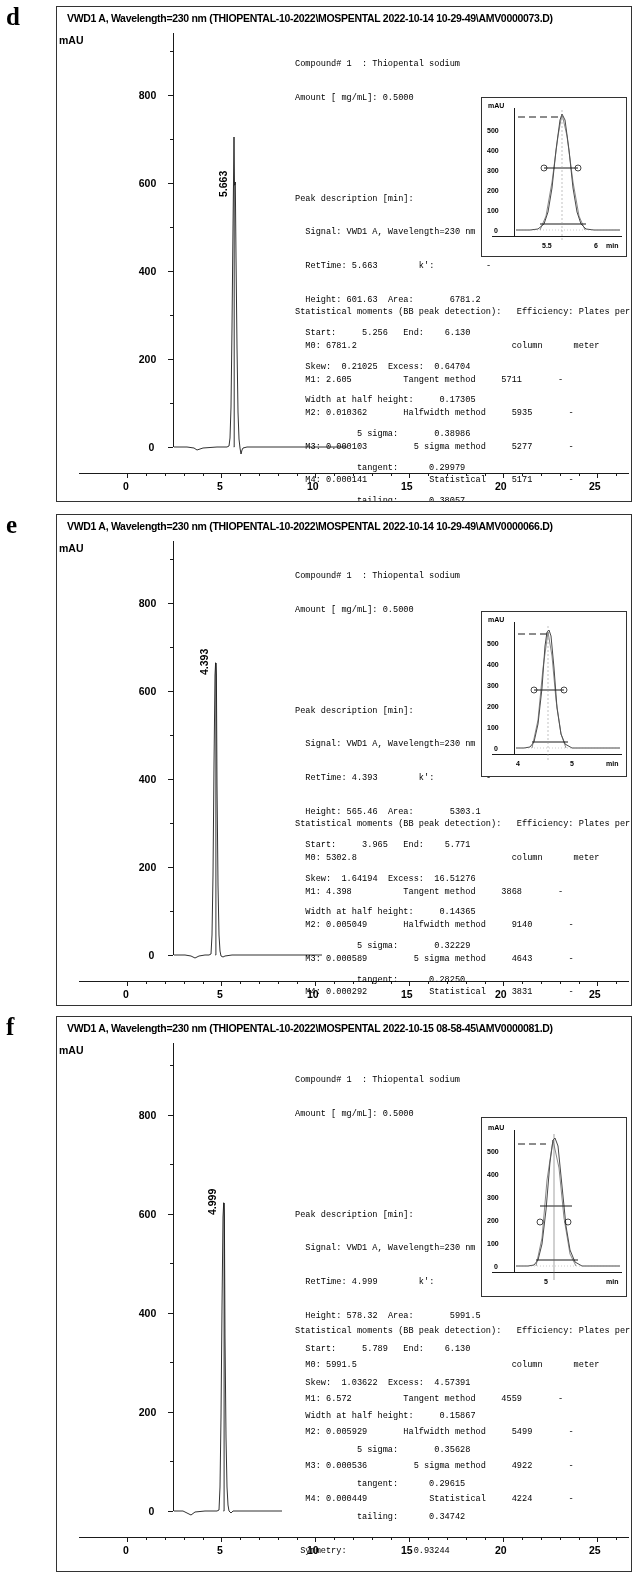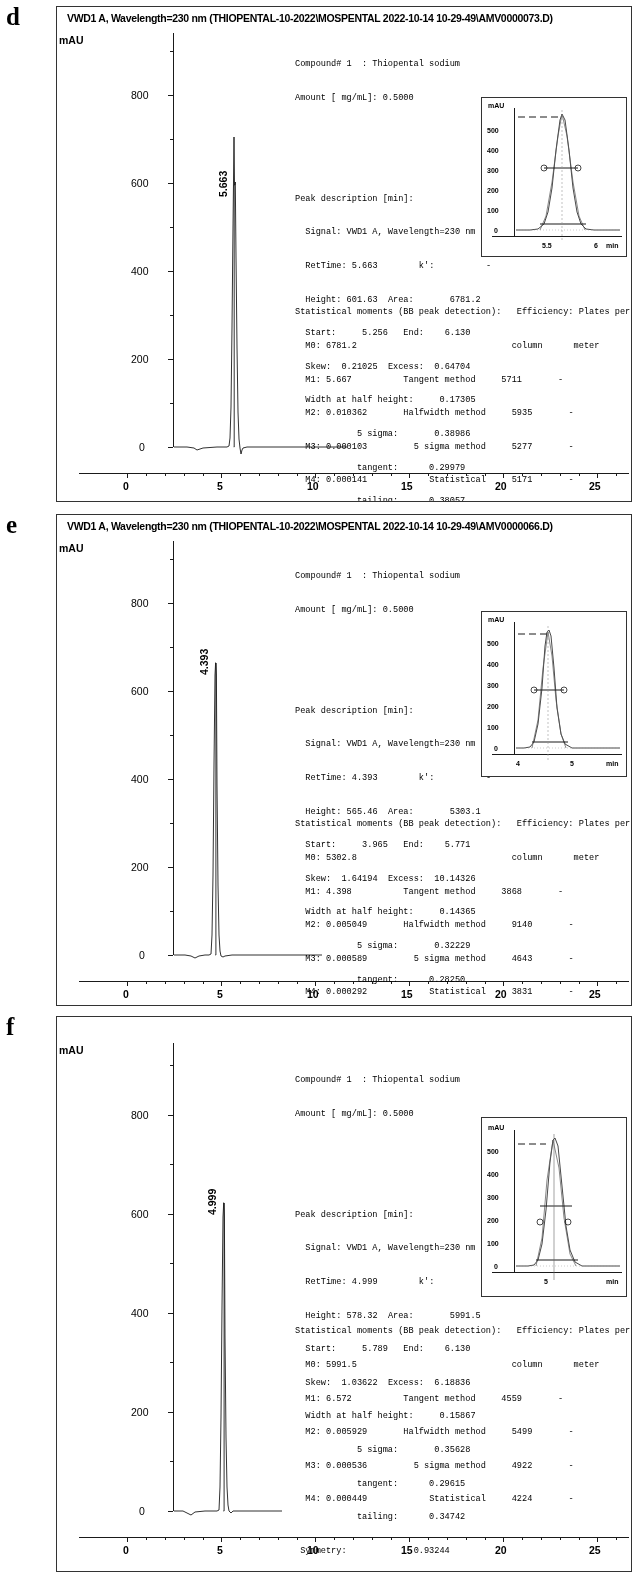--- a/index.html
+++ b/index.html
@@ -72,22 +72,22 @@
   .tick-v.minor { width: 3px; }
   .tick-h {
     position: absolute;
     width: 1px; height: 5px;
     background: #1a1a1a;
   }
   .tick-h.minor { height: 3px; }
   .ytick-label {
     position: absolute;
     font-size: 10.5px;
-    font-weight: 400;
-    text-align: left;
+    font-weight: 700;
+    text-align: center;
     color:#000;
     white-space: nowrap;
   }
   .xtick-label {
     position: absolute;
     font-size: 10.5px;
     font-weight: 700;
     color:#000;
     white-space: nowrap;
   }
@@ -224,21 +224,21 @@
       
       
       
       
       
     </div>
 
     <div class="report" style="left:238px; top:278px;">
       <div class="row"><span>Statistical moments (BB peak detection):</span>   <span>Efficiency: Plates per ..</span></div>
       <div class="row">  <span>M0:</span> <span>6781.2</span>                              <span>column</span>      <span>meter</span></div>
-      <div class="row">  <span>M1:</span> <span>5.667</span>          <span>Tangent method</span>     <span>5711</span>       <span>-</span></div>
+      <div class="row">  <span>M1:</span> <span>2.605</span>          <span>Tangent method</span>     <span>5711</span>       <span>-</span></div>
       <div class="row">  <span>M2:</span> <span>0.010362</span>       <span>Halfwidth method</span>     <span>5935</span>       <span>-</span></div>
       <div class="row">  <span>M3:</span> <span>0.000103</span>         <span>5 sigma method</span>     <span>5277</span>       <span>-</span></div>
       <div class="row">  <span>M4:</span> <span>0.000141</span>            <span>Statistical</span>     <span>5171</span>       <span>-</span></div>
     </div>
 
     <div class="inset" style="left:424px; top:90px; width:146px; height:160px;">
       <div class="ins-lab" style="left:6px; top:4px;">mAU</div>
       <div class="ins-ax" style="left:32px; top:10px; width:1px; height:128px;"></div>
       <div class="ins-ax" style="left:10px; top:138px; width:130px; height:1px;"></div>
       <div class="ins-lab" style="left:12px; top:129px;">0</div>
@@ -339,21 +339,21 @@
     <div class="report" style="left:238px; top:34px;">
       <div class="row"><span>Compound# 1  : Thiopental sodium</span></div>
       <div class="row"><span>Amount [ mg/mL]: 0.5000</span></div>
       <div class="row">&nbsp;</div>
       <div class="row">&nbsp;</div>
       <div class="row"><span>Peak description [min]:</span></div>
       <div class="row">  <span>Signal: VWD1 A, Wavelength=230 nm</span></div>
       <div class="row">  <span>RetTime:</span> <span>4.393</span>        <span>k':</span>          <span>-</span></div>
       <div class="row">  <span>Height:</span> <span>565.46</span>  <span>Area:</span>       <span>5303.1</span></div>
       <div class="row">  <span>Start:</span>     <span>3.965</span>   <span>End:</span>    <span>5.771</span></div>
-      <div class="row">  <span>Skew:</span>  <span>1.64194</span>  <span>Excess:</span>  <span>10.14326</span></div>
+      <div class="row">  <span>Skew:</span>  <span>1.64194</span>  <span>Excess:</span>  <span>16.51276</span></div>
       <div class="row">  <span>Width at half height:</span>     <span>0.14365</span></div>
       <div class="row">            <span>5 sigma:</span>       <span>0.32229</span></div>
       <div class="row">            <span>tangent:</span>      <span>0.28250</span></div>
       
       
       
       
       
       
     </div>
@@ -391,20 +391,21 @@
         <line x1="66" y1="14" x2="66" y2="148" stroke="#999" stroke-width="0.6" stroke-dasharray="2,2"></line>
         <line x1="34" y1="136" x2="138" y2="136" stroke="#999" stroke-width="0.5" stroke-dasharray="1,2"></line>
       </svg>
     </div>
   </div>
 </section>
 
 <section class="panel" id="panel-f">
   <div class="panel-letter">f</div>
   <div class="frame">
+    <div class="chart-title">VWD1 A, Wavelength=230 nm (THIOPENTAL-10-2022\MOSPENTAL 2022-10-15 08-58-45\AMV0000081.D)</div>
 
     <div class="yaxis-label" style="left:2px; top:27px;">mAU</div>
 
     <div class="axis-line-v" style="left:116px; top:26px; height:468px;"></div>
     <div class="axis-line-h" style="left:22px; top:520px; width:550px;"></div>
 
     <div class="tick-v" style="left:111px; top:494px;"></div>
     <div class="ytick-label" style="left:82px; top:488px; width:25px;">0</div>
     <div class="tick-v" style="left:111px; top:395px;"></div>
     <div class="ytick-label" style="left:74px; top:389px; width:33px;">200</div>
@@ -468,21 +469,21 @@
     <div class="report" style="left:238px; top:36px;">
       <div class="row"><span>Compound# 1  : Thiopental sodium</span></div>
       <div class="row"><span>Amount [ mg/mL]: 0.5000</span></div>
       <div class="row">&nbsp;</div>
       <div class="row">&nbsp;</div>
       <div class="row"><span>Peak description [min]:</span></div>
       <div class="row">  <span>Signal: VWD1 A, Wavelength=230 nm</span></div>
       <div class="row">  <span>RetTime:</span> <span>4.999</span>        <span>k':</span>          <span>-</span></div>
       <div class="row">  <span>Height:</span> <span>578.32</span>  <span>Area:</span>       <span>5991.5</span></div>
       <div class="row">  <span>Start:</span>     <span>5.789</span>   <span>End:</span>    <span>6.130</span></div>
-      <div class="row">  <span>Skew:</span>  <span>1.03622</span>  <span>Excess:</span>  <span>6.18836</span></div>
+      <div class="row">  <span>Skew:</span>  <span>1.03622</span>  <span>Excess:</span>  <span>4.57391</span></div>
       <div class="row">  <span>Width at half height:</span>     <span>0.15867</span></div>
       <div class="row">            <span>5 sigma:</span>       <span>0.35628</span></div>
       <div class="row">            <span>tangent:</span>      <span>0.29615</span></div>
       <div class="row">            <span>tailing:</span>      <span>0.34742</span></div>
       <div class="row"> <span>Symmetry:</span>             <span>0.93244</span></div>
       
       
       
       
     </div>

